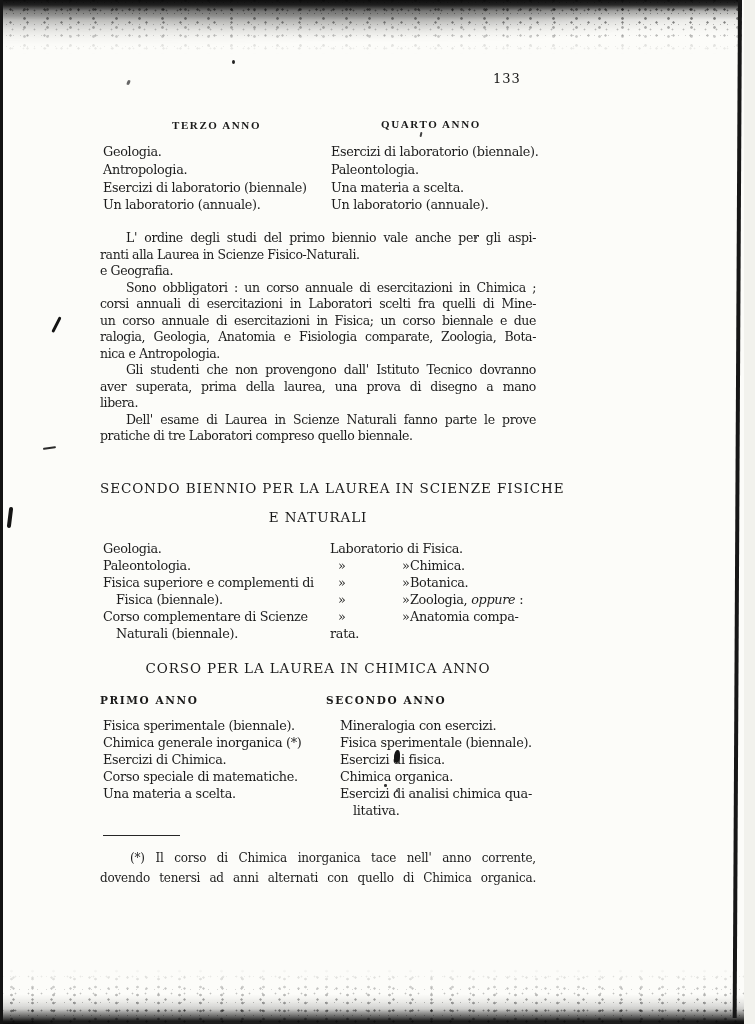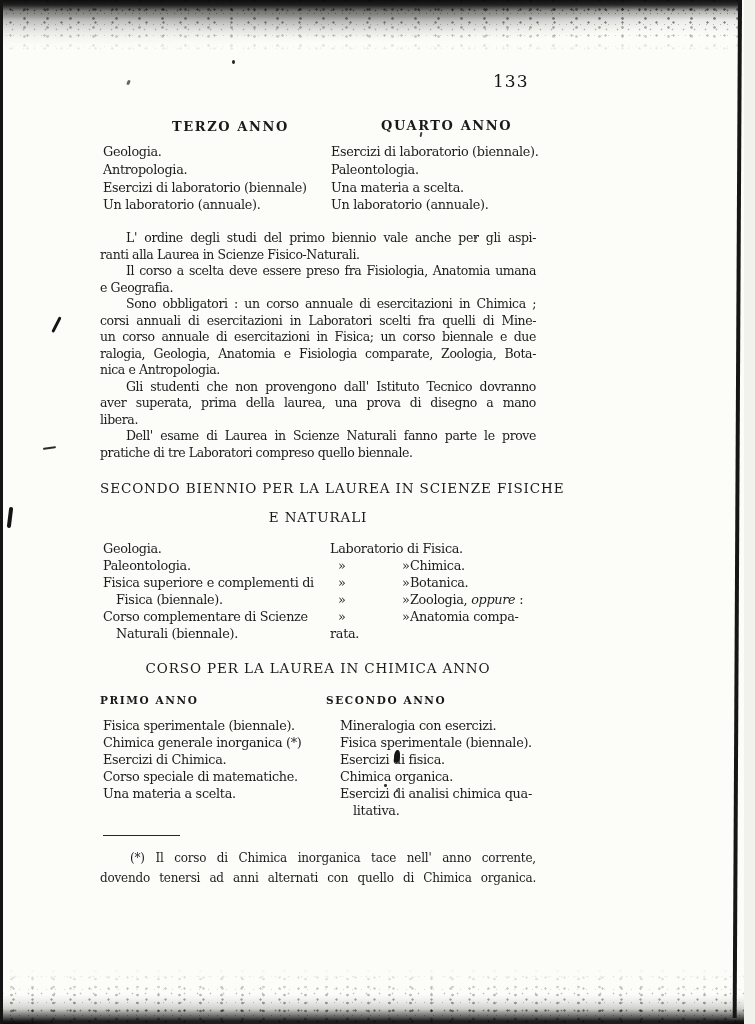--- a/index.html
+++ b/index.html
@@ -49,22 +49,22 @@
   .m-tilde{left:43px;top:447px;width:13px;height:2px;background:#2b2b2b;transform:rotate(-8deg);border-radius:1px;}
   .m-stroke{left:8px;top:507px;width:4px;height:21px;transform:rotate(7deg);}
   .m-blot{left:394px;top:750px;width:6px;height:13px;border-radius:60% 40% 55% 45%;}
   .m-speck-a{left:384px;top:784px;width:2.5px;height:2.5px;border-radius:50%;background:#333;}
   .m-speck-b{left:396px;top:789px;width:2px;height:3px;border-radius:50%;background:#444;}
   .m-dot1{left:232px;top:60px;width:3px;height:4px;border-radius:50%;background:#222;}
   .m-dot2{left:474px;top:236px;width:2.5px;height:2.5px;border-radius:50%;background:#555;}
   .m-squiggle{left:127px;top:80px;width:3px;height:5px;border-radius:50% 30%;background:#666;transform:rotate(20deg);}
   .m-apos{left:420px;top:132px;width:2px;height:5px;background:#444;border-radius:1px;transform:rotate(12deg);}
   
-  .pageno{position:absolute;left:493px;top:71px;font-size:17px;letter-spacing:1px;color:#151515;}
-  .colhead{position:absolute;font-size:13px;font-weight:bold;letter-spacing:1.6px;white-space:nowrap;color:#1a1a1a;}
+  .pageno{position:absolute;left:493px;top:71px;font-size:13px;letter-spacing:1px;color:#151515;}
+  .colhead{position:absolute;font-size:11px;font-weight:bold;letter-spacing:1.6px;white-space:nowrap;color:#1a1a1a;font-family:Liberation Serif, serif;}
   .colhead2{position:absolute;font-size:10.5px;font-weight:bold;letter-spacing:1.6px;color:#1a1a1a;}
   .list{position:absolute;font-size:12.8px;letter-spacing:-.3px;line-height:18px;}
   .list.tight{line-height:17px;}
   .li{white-space:nowrap;}
   .li.cont{padding-left:13px;}
   .ditto{position:relative;padding-left:80px;}
   .q{position:absolute;left:8px;top:0;}
   .q2{left:72px;}
   .it{font-style:italic;margin-top:44px;}
   .paras{position:absolute;left:100px;top:230px;width:436px;font-size:12.5px;letter-spacing:-.4px;line-height:16.5px;}
@@ -95,21 +95,20 @@
   <div class="list tight" style="left:331px;top:143px;line-height:17.8px">
     <div class="li">Esercizi di laboratorio (biennale).</div>
     <div class="li">Paleontologia.</div>
     <div class="li">Una materia a scelta.</div>
     <div class="li">Un laboratorio (annuale).</div>
   </div>
 
   <div class="paras">
     <div class="pl ind j">L' ordine degli studi del primo biennio vale anche per gli aspi-</div>
     <div class="pl">ranti alla Laurea in Scienze Fisico-Naturali.</div>
-    <div class="pl ind j">Il corso a scelta deve essere preso fra Fisiologia, Anatomia umana</div>
     <div class="pl">e Geografia.</div>
     <div class="pl ind j">Sono obbligatori : un corso annuale di esercitazioni in Chimica ;</div>
     <div class="pl j">corsi annuali di esercitazioni in Laboratori scelti fra quelli di Mine-</div>
     <div class="pl j">un corso annuale di esercitazioni in Fisica; un corso biennale e due</div>
     <div class="pl j">ralogia, Geologia, Anatomia e Fisiologia comparate, Zoologia, Bota-</div>
     <div class="pl">nica e Antropologia.</div>
     <div class="pl ind j">Gli studenti che non provengono dall' Istituto Tecnico dovranno</div>
     <div class="pl j">aver superata, prima della laurea, una prova di disegno a mano</div>
     <div class="pl">libera.</div>
     <div class="pl ind j">Dell' esame di Laurea in Scienze Naturali fanno parte le prove</div>

